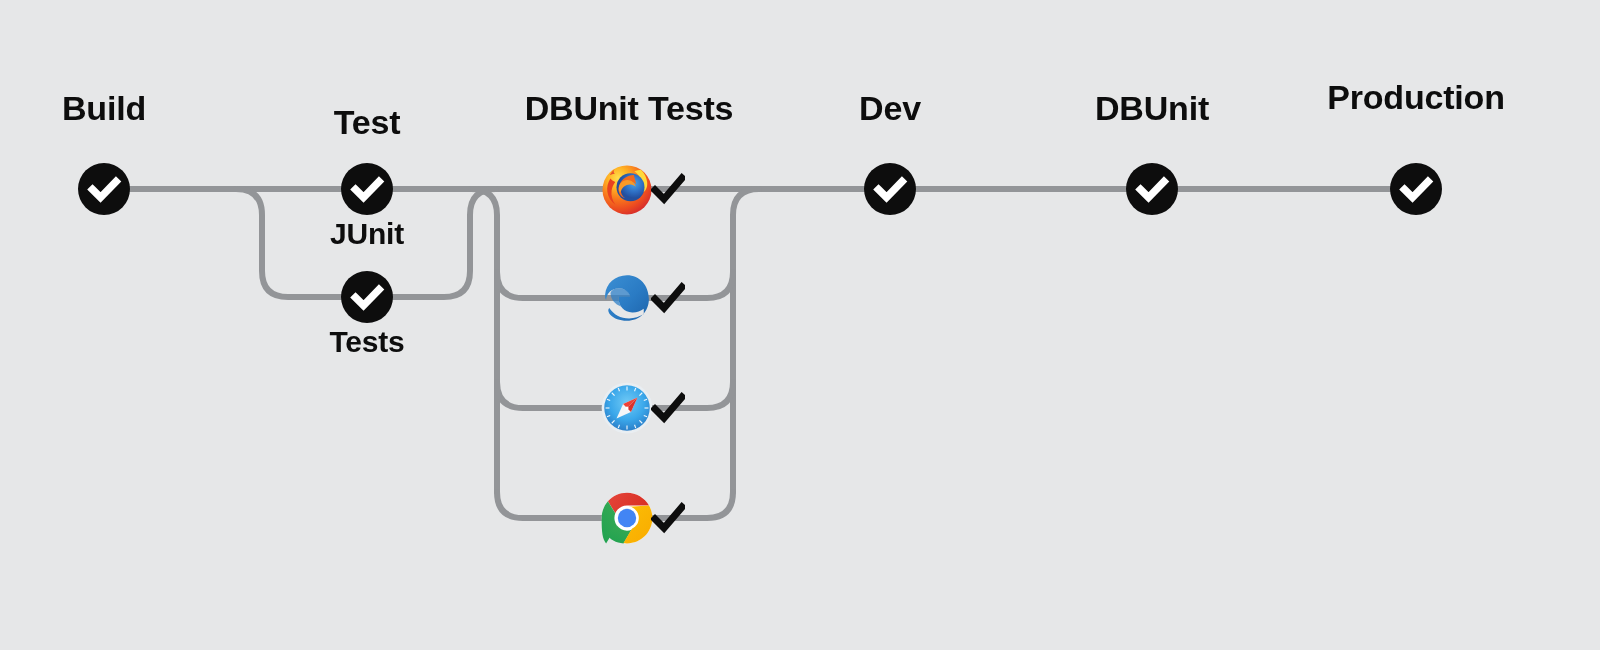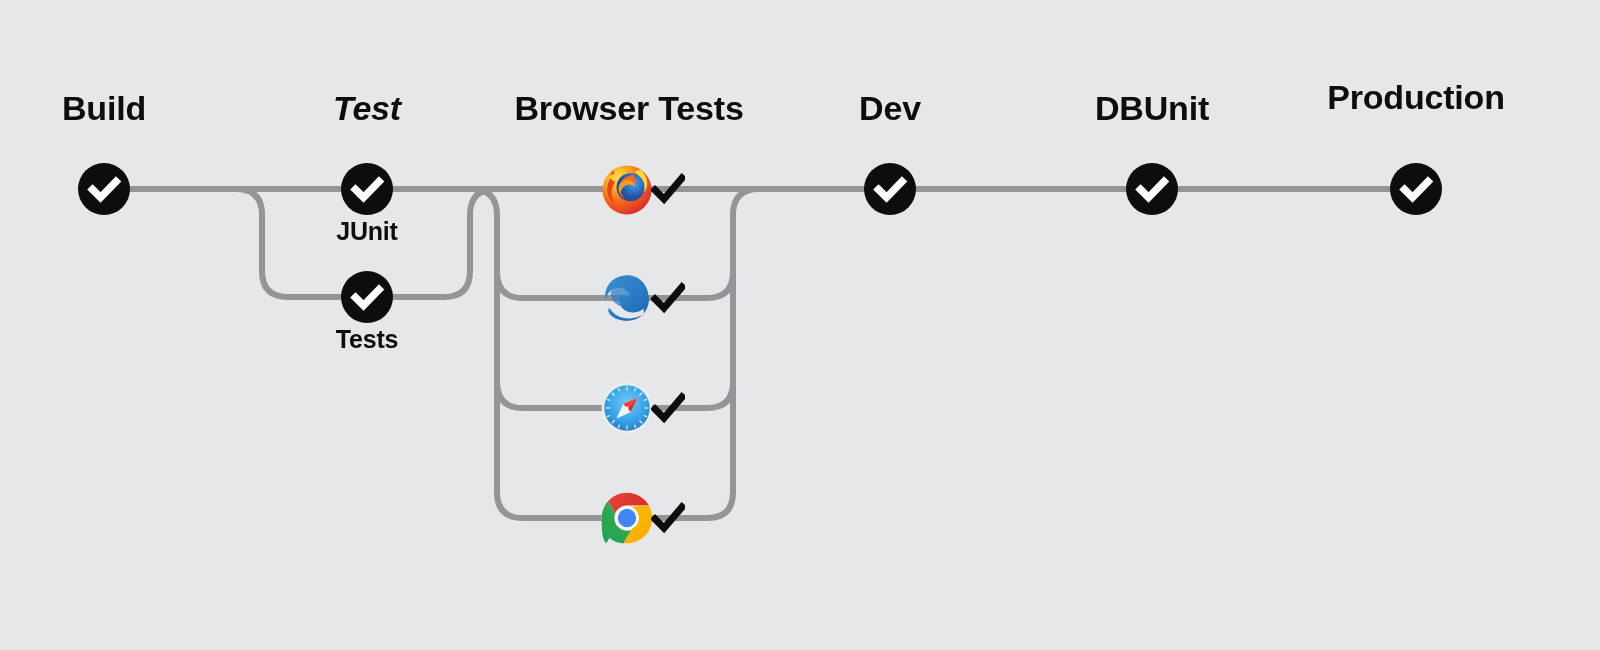--- a/index.html
+++ b/index.html
@@ -25,21 +25,21 @@
     position: absolute;
     font-size: 34px;
     font-weight: bold;
     color: #0d0d0d;
     white-space: nowrap;
     transform: translateX(-50%);
     letter-spacing: -0.2px;
   }
   .node-label {
     position: absolute;
-    font-size: 25px;
+    font-size: 30px;
     font-weight: bold;
     color: #0d0d0d;
     white-space: nowrap;
     transform: translateX(-50%);
     letter-spacing: -0.2px;
   }
   .check-node {
     position: absolute;
     width: 52px;
     height: 52px;
@@ -76,22 +76,22 @@
       <path d="M 236 189 Q 262 189 262 215 L 262 271 Q 262 297 288 297 L 444 297 Q 470 297 470 271 L 470 215 Q 470 189 496 189" fill="none" stroke="#939598" stroke-width="6" stroke-linecap="round" stroke-linejoin="round"></path>
       <path d="M 471 189 Q 497 189 497 215 L 497 492" fill="none" stroke="#939598" stroke-width="6" stroke-linecap="round" stroke-linejoin="round"></path>
       <path d="M 759 189 Q 733 189 733 215 L 733 492" fill="none" stroke="#939598" stroke-width="6" stroke-linecap="round" stroke-linejoin="round"></path>
       <path d="M 497 272 Q 497 298 523 298 L 707 298 Q 733 298 733 272" fill="none" stroke="#939598" stroke-width="6" stroke-linecap="round" stroke-linejoin="round"></path>
       <path d="M 497 382 Q 497 408 523 408 L 707 408 Q 733 408 733 382" fill="none" stroke="#939598" stroke-width="6" stroke-linecap="round" stroke-linejoin="round"></path>
       <path d="M 497 492 Q 497 518 523 518 L 707 518 Q 733 518 733 492" fill="none" stroke="#939598" stroke-width="6" stroke-linecap="round" stroke-linejoin="round"></path>
     </svg>
 
   <div id="titles-layer">
       <div class="stage-title" style="left: 104px; top: 89px;">Build</div>
-      <div class="stage-title" style="left: 367px; top: 89px; font-style: italic;">Test</div>
-      <div class="stage-title" style="left: 629px; top: 89px;">Browser Tests</div>
+      <div class="stage-title" style="left: 367px; top: 103px;">Test</div>
+      <div class="stage-title" style="left: 629px; top: 89px;">DBUnit Tests</div>
       <div class="stage-title" style="left: 890px; top: 89px; text-align: center;">Dev</div>
       <div class="stage-title" style="left: 1152px; top: 89px;">DBUnit</div>
       <div class="stage-title" style="left: 1416px; top: 78px;">Production</div>
     </div>
   <div id="nodes-layer">
       <div class="check-node" style="left: 104px; top: 189px;">
         <svg viewBox="0 0 52 52" width="52" height="52" aria-hidden="true">
     <path d="M14.5 26.5 L22.5 34.5 L38 18.5" fill="none" stroke="#ffffff" stroke-width="7.5" stroke-linecap="square" stroke-linejoin="miter"></path>
   </svg>
       </div>

